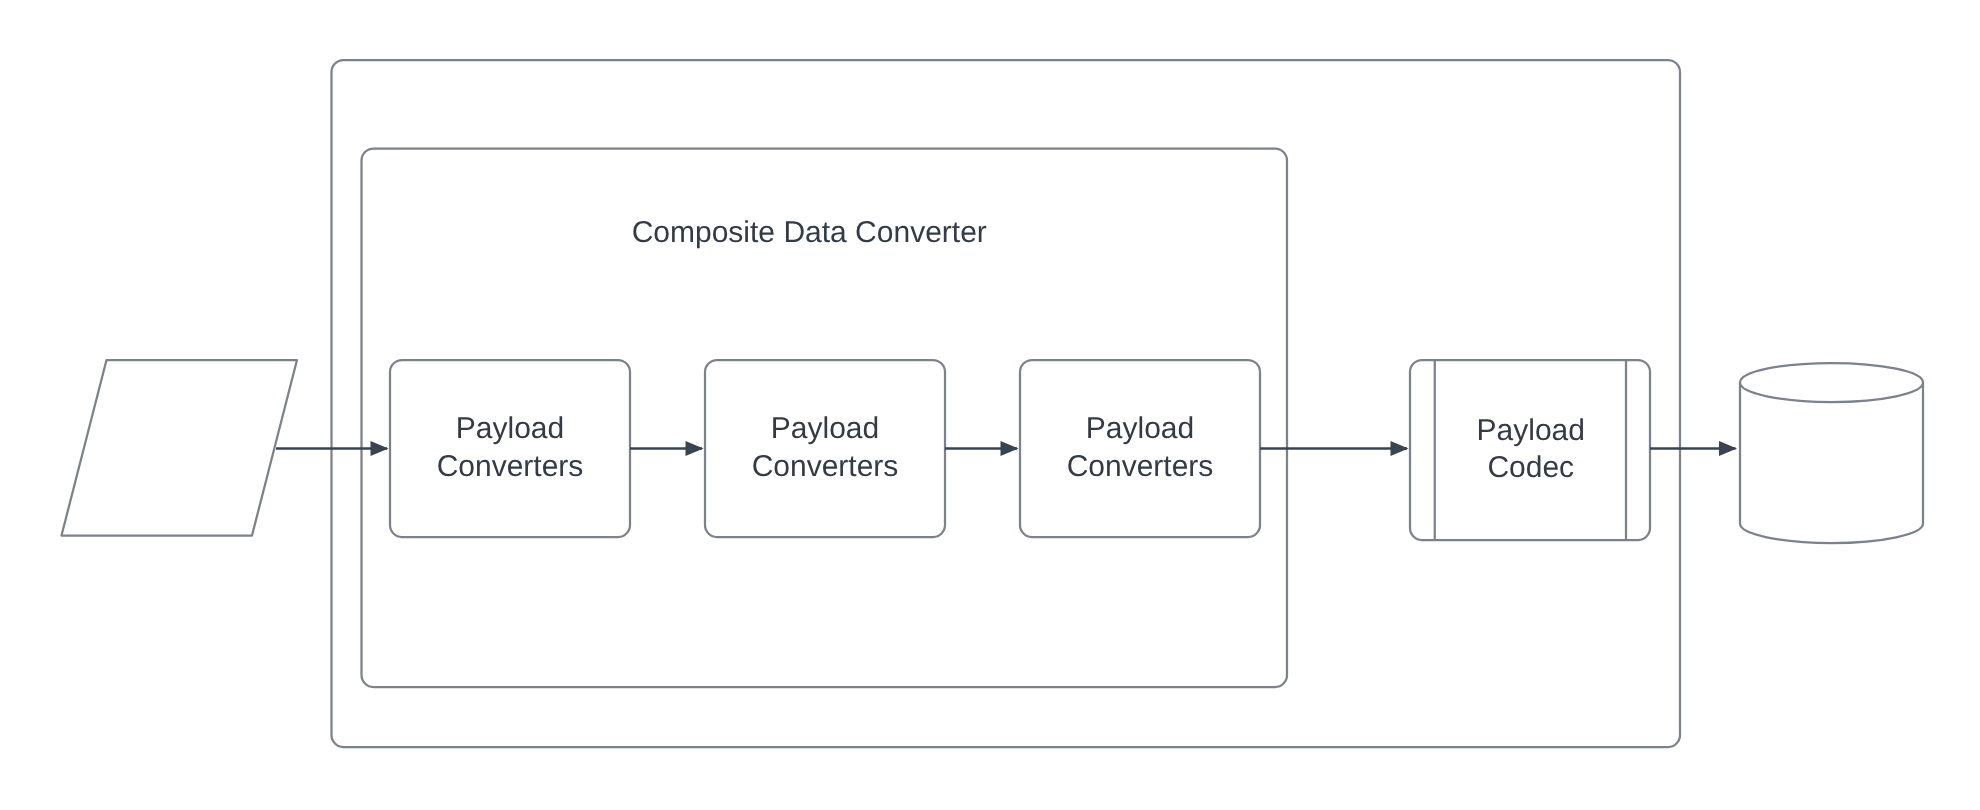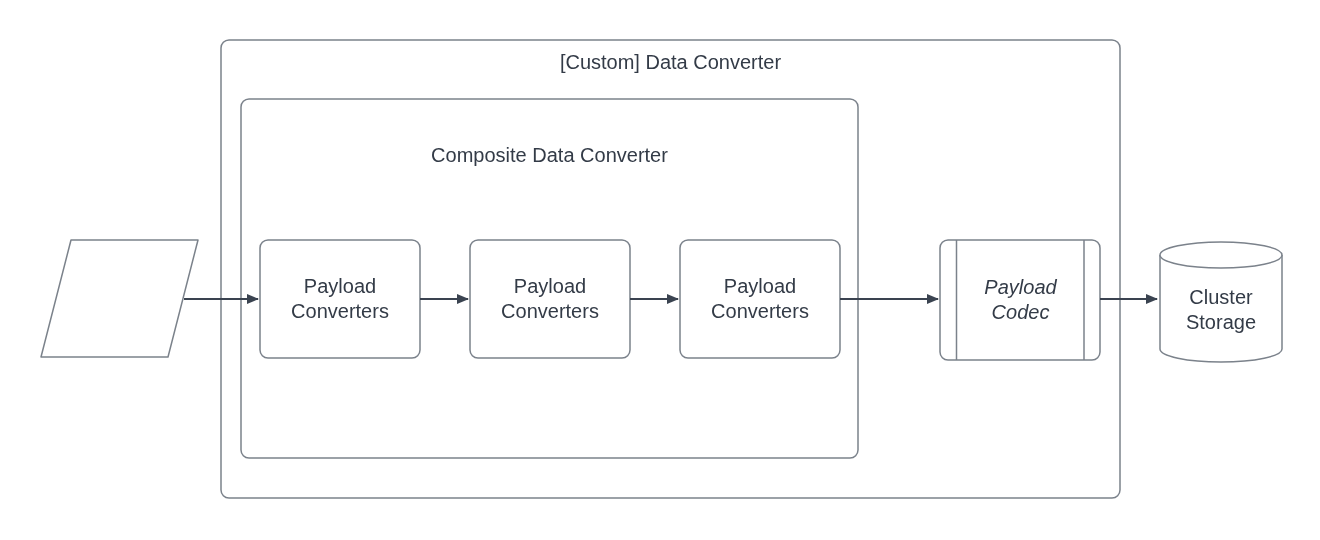--- a/index.html
+++ b/index.html
@@ -65,28 +65,26 @@
     <path d="M 1160,255 v 94 a 61,13 0 0 0 122,0 v -94" fill="#ffffff" stroke="#7b828b" stroke-width="1.5"></path>
     <ellipse cx="1221" cy="255" rx="61" ry="13" fill="#ffffff" stroke="#7b828b" stroke-width="1.5"></ellipse>
 
     <line x1="184" y1="299" x2="258" y2="299" stroke="#3a4350" stroke-width="1.8" marker-end="url(#arrowhead)"></line>
     <line x1="420" y1="299" x2="468" y2="299" stroke="#3a4350" stroke-width="1.8" marker-end="url(#arrowhead)"></line>
     <line x1="630" y1="299" x2="678" y2="299" stroke="#3a4350" stroke-width="1.8" marker-end="url(#arrowhead)"></line>
     <line x1="840" y1="299" x2="938" y2="299" stroke="#3a4350" stroke-width="1.8" marker-end="url(#arrowhead)"></line>
     <line x1="1100" y1="299" x2="1157" y2="299" stroke="#3a4350" stroke-width="1.8" marker-end="url(#arrowhead)"></line>
   </svg>
 
-  <div class="label container-title" style="left:221px; top:48px; width:899px; height:28px;">[Custom] Data Converter</div>
 
-  <div class="label container-title" style="left:241px; top:141px; width:617px; height:28px;">Composite Data Converter</div>
+  <div class="label container-title" style="left:231px; top:141px; width:617px; height:28px;">Composite Data Converter</div>
 
 
   <div class="label" style="left:265px; top:240px; width:150px; height:118px;">Payload Converters</div>
 
   <div class="label" style="left:475px; top:240px; width:150px; height:118px;">Payload Converters</div>
 
   <div class="label" style="left:685px; top:240px; width:150px; height:118px;">Payload Converters</div>
 
-  <div class="label" style="left:957px; top:240px; width:127px; height:120px;font-style:italic;">Payload Codec</div>
+  <div class="label" style="left:957px; top:240px; width:127px; height:120px;">Payload Codec</div>
 
-  <div class="label" style="left:1160px; top:258px; width:122px; height:104px;">Cluster Storage</div>
 
 </div>
 
 </body></html>

